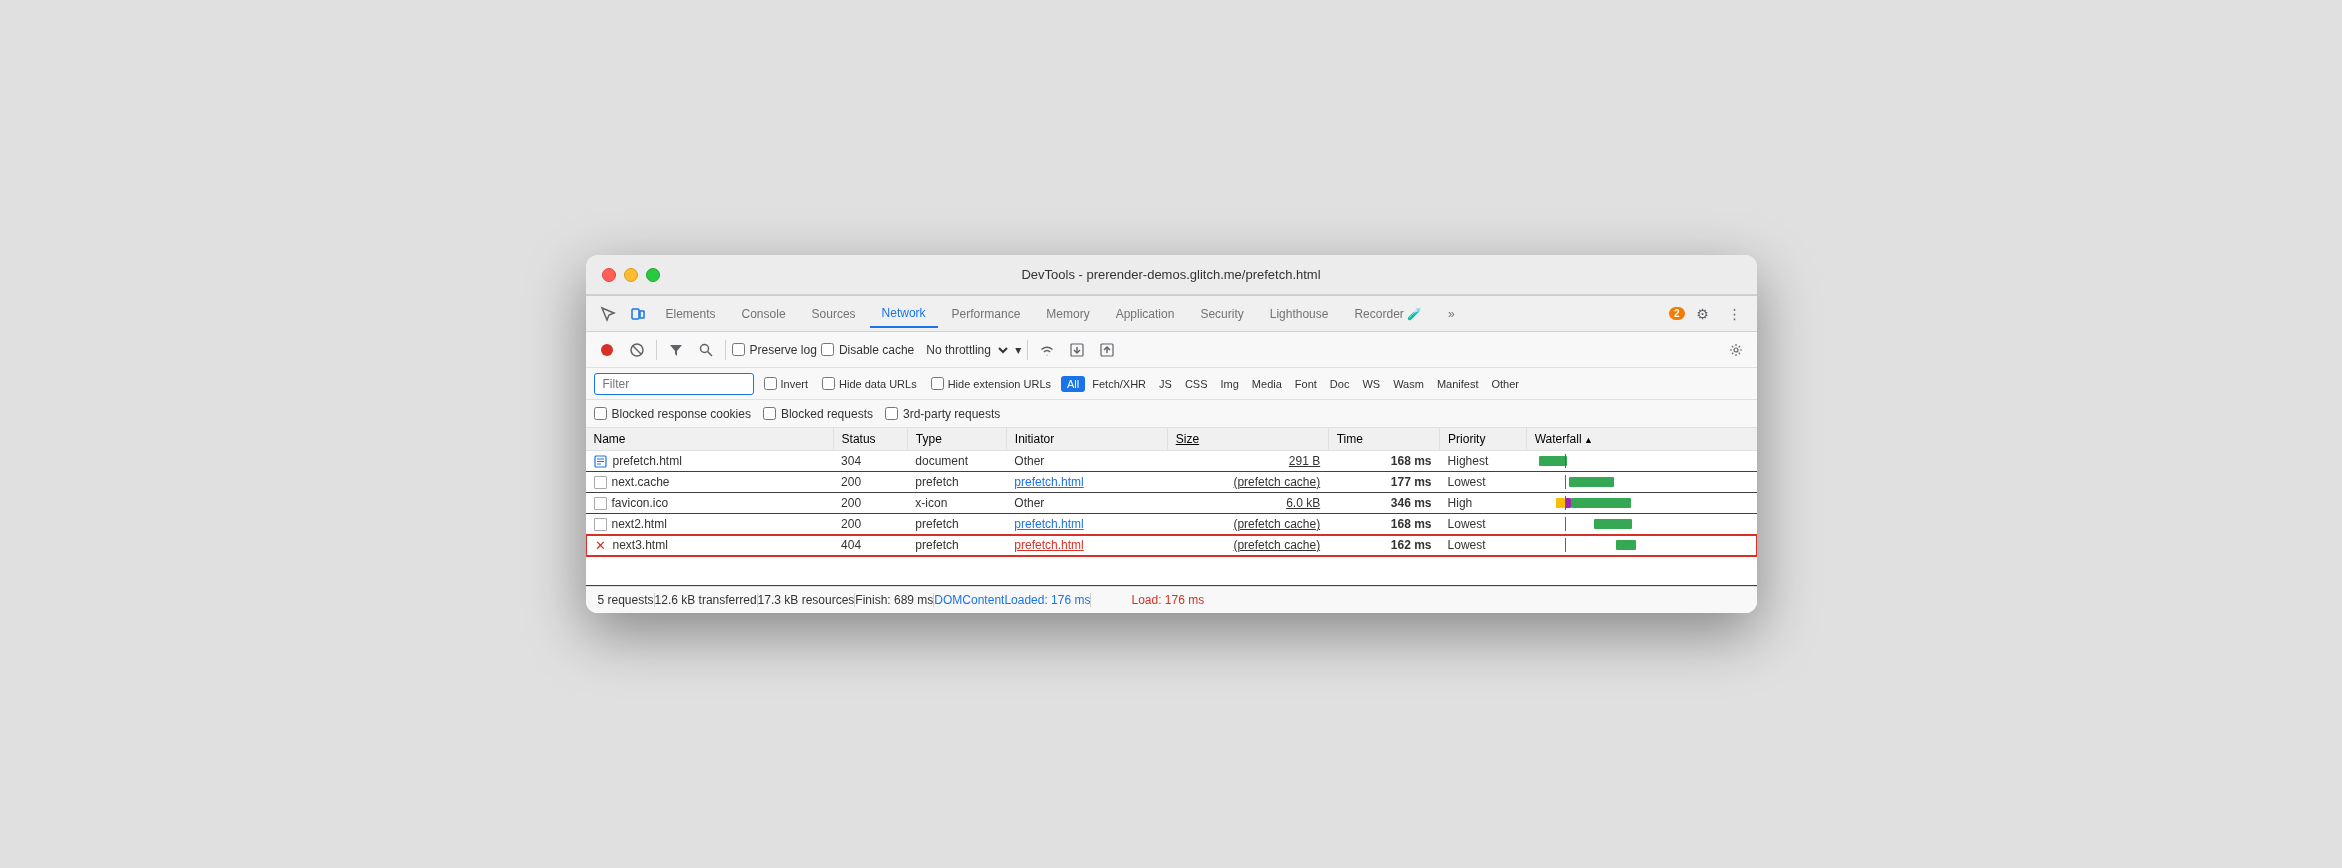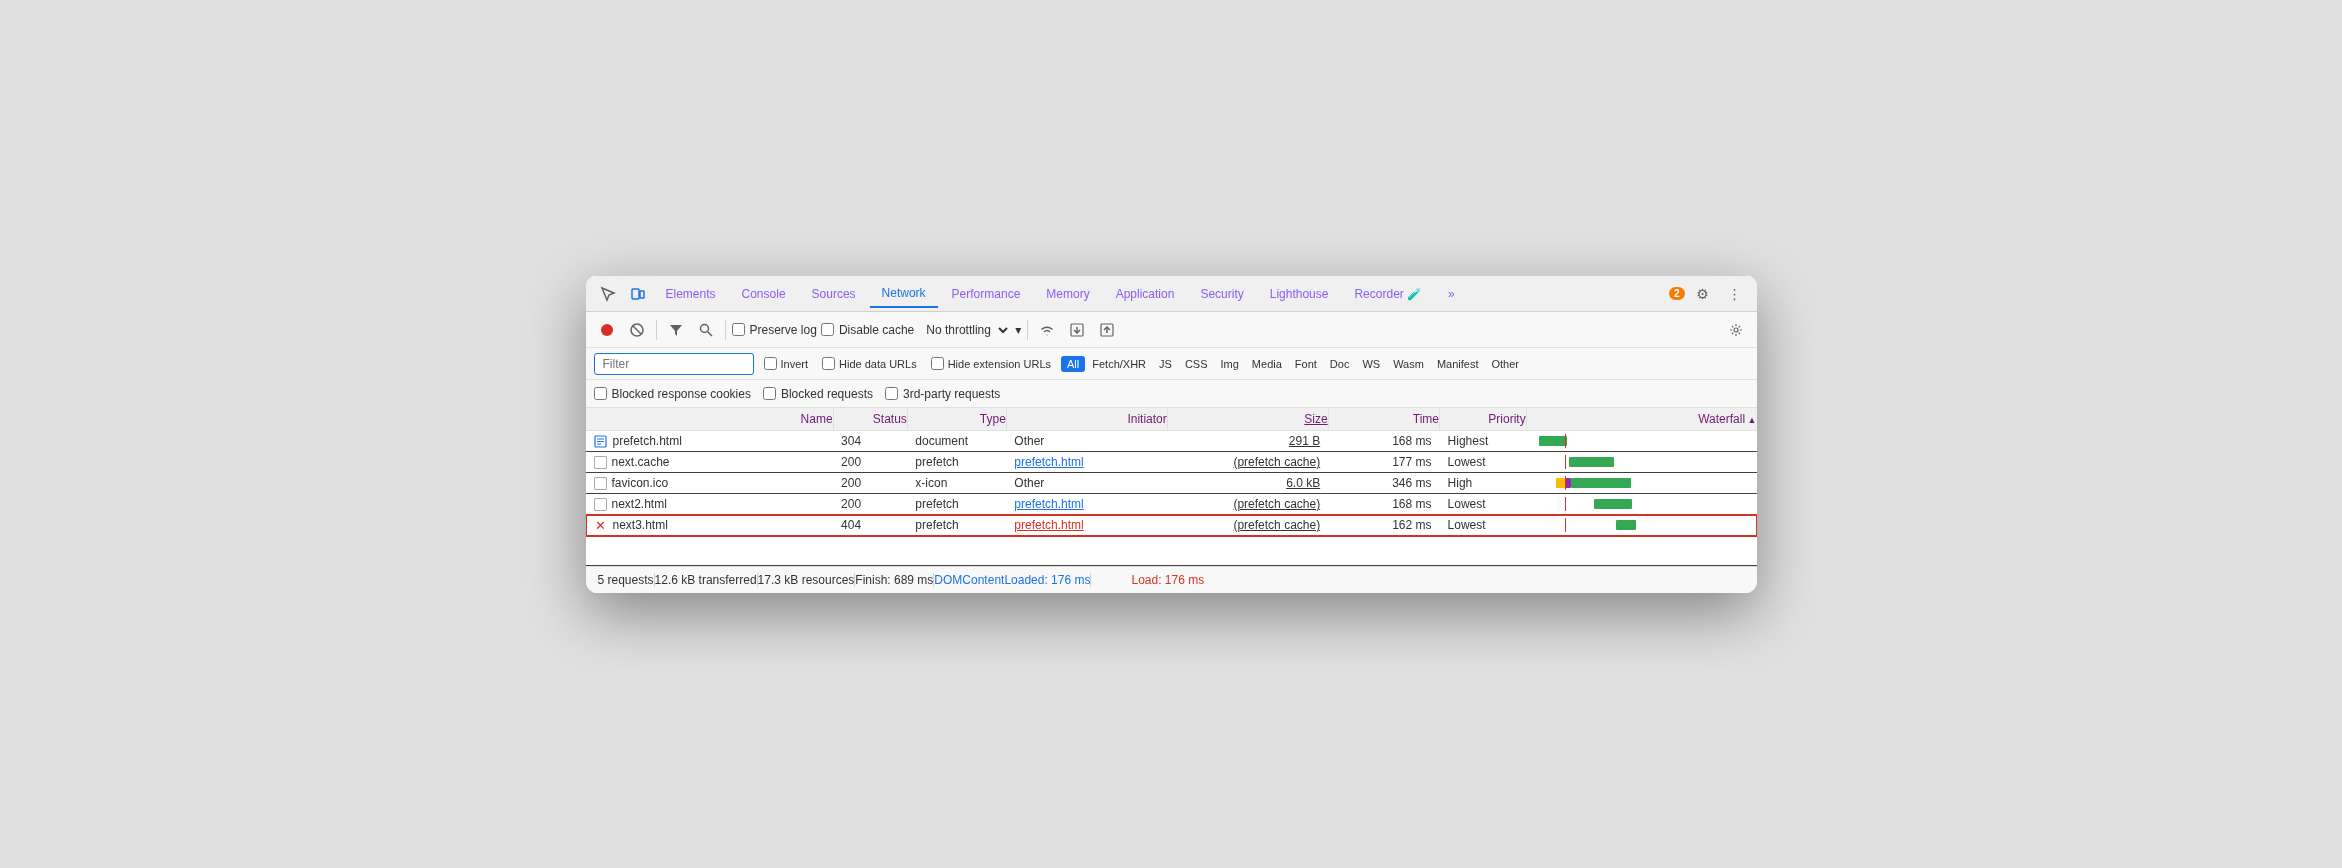--- a/index.html
+++ b/index.html
@@ -68,21 +68,21 @@
       align-items: center;
       justify-content: center;
       cursor: pointer;
       color: #5f6368;
       font-size: 14px;
       border-radius: 4px;
     }
     .nav-tab {
       padding: 4px 12px;
       font-size: 12px;
-      color: #8b5cf6;
+      color: #737373;
       cursor: pointer;
       height: 28px;
       display: flex;
       align-items: center;
       border-radius: 4px;
       white-space: nowrap;
     }
     .nav-tab.active {
       color: #1a73e8;
       border-bottom: 2px solid #1a73e8;
@@ -222,24 +222,24 @@
     .network-table {
       width: 100%;
       border-collapse: collapse;
       font-size: 12px;
     }
     .network-table thead {
       background: #f0f0f0;
       border-bottom: 1px solid #e0e0e0;
     }
     .network-table thead th {
-      padding: 4px 0;
-      text-align: right;
+      padding: 4px 8px;
+      text-align: left;
       font-weight: 500;
-      color: #701a75;
+      color: #000000;
       border-right: 1px solid #e0e0e0;
       font-size: 12px;
       white-space: nowrap;
     }
     .network-table thead th:last-child { border-right: none; }
     .network-table tbody tr {
       border-bottom: 1px solid #404040;
     }
     .network-table tbody td {
       padding: 3px 8px;
@@ -268,21 +268,21 @@
       font-size: 10px;
     }
     .doc-icon { color: #1a73e8; }
     .err-icon { color: #d93025; font-size: 13px; }
     .link-text {
       color: #1a73e8;
       text-decoration: underline;
       cursor: pointer;
     }
     .size-right { text-align: right; }
-    .time-right { text-align: right; }
+    .time-right { text-align: right; font-weight: bold; }
     
     .waterfall-cell {
       position: relative;
       width: 180px;
       min-width: 180px;
       padding: 3px 4px;
     }
     .waterfall-container {
       position: relative;
       height: 14px;
@@ -330,20 +330,28 @@
     .col-size { width: 130px; text-align: right; text-decoration: underline; }
     .col-time { width: 90px; text-align: right; }
     .col-priority { width: 70px; }
     .empty-row td { height: 30px; }
   </style>
 </head>
 <body>
 
 <div class="window">
 
+  <div class="titlebar">
+    <div class="traffic-lights">
+      <div class="traffic-light tl-red"></div>
+      <div class="traffic-light tl-yellow"></div>
+      <div class="traffic-light tl-green"></div>
+    </div>
+    <span class="title-text">DevTools - prerender-demos.glitch.me/prefetch.html</span>
+  </div>
 
   <div class="devtools-body">
 
     <div class="nav-bar">
       <div class="nav-icon" title="Inspect element">
         <svg width="16" height="16" viewBox="0 0 16 16" fill="none">
           <path d="M2 2L7 14L9 9L14 7L2 2Z" stroke="#5f6368" stroke-width="1.5" fill="none"></path>
         </svg>
       </div>
       <div class="nav-icon" title="Device toolbar">

